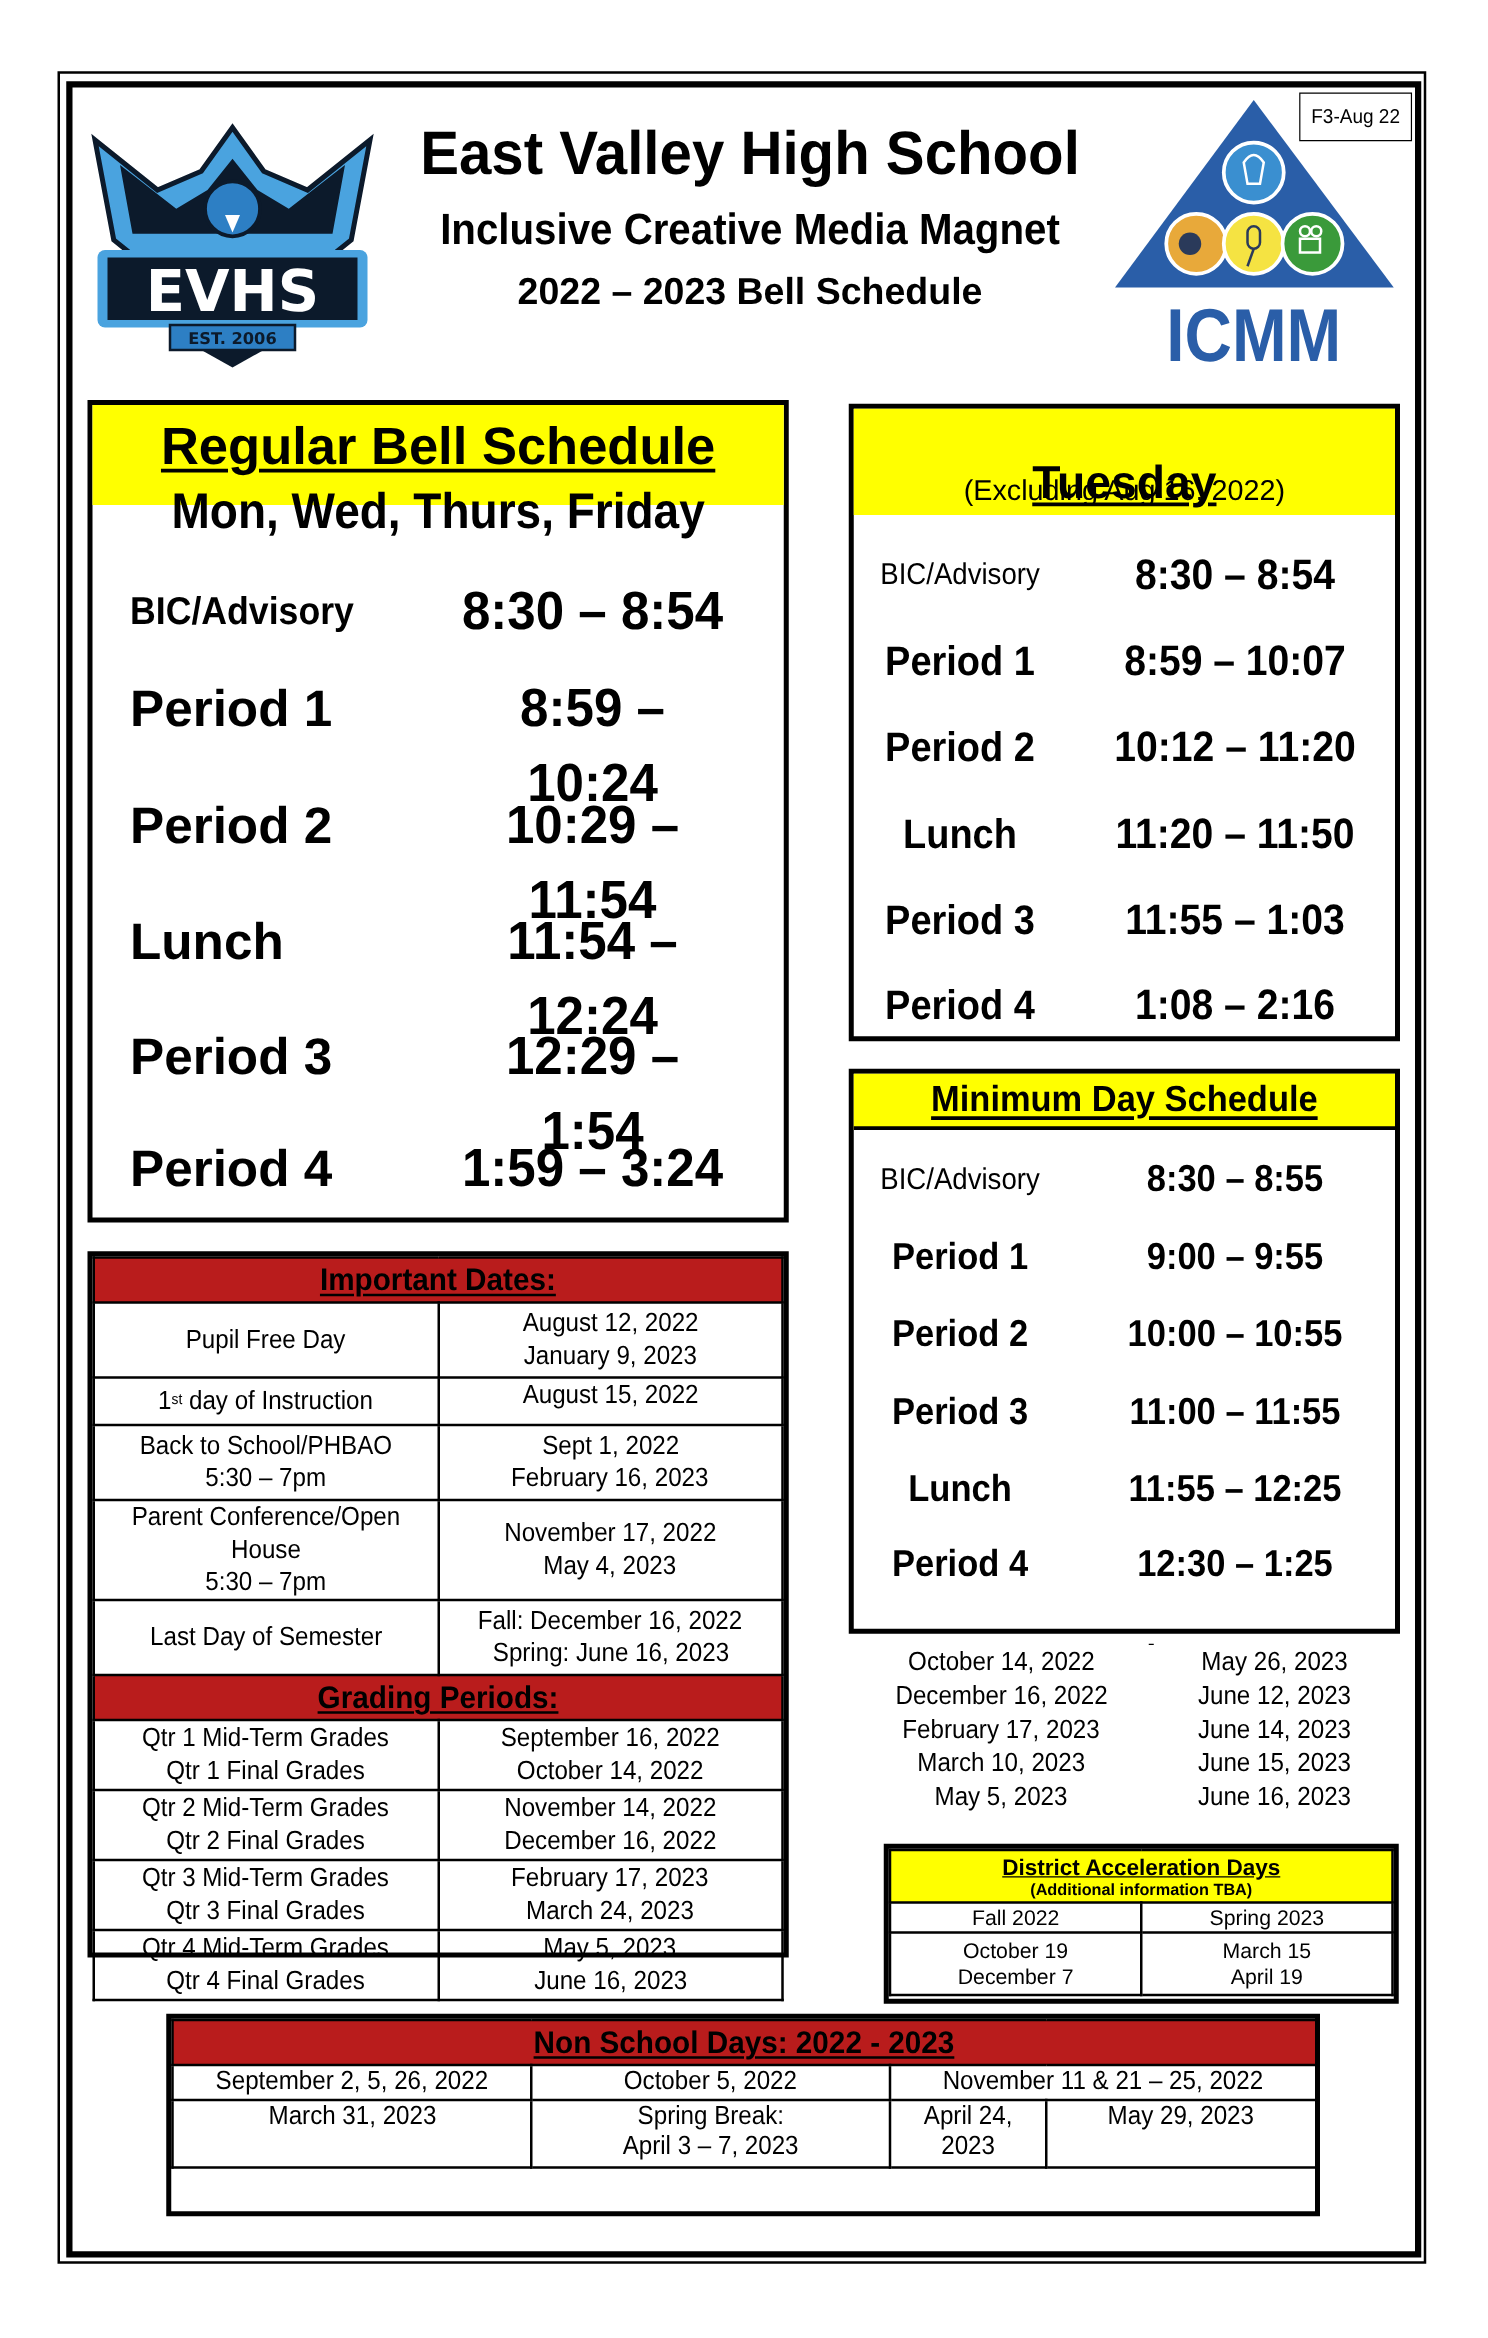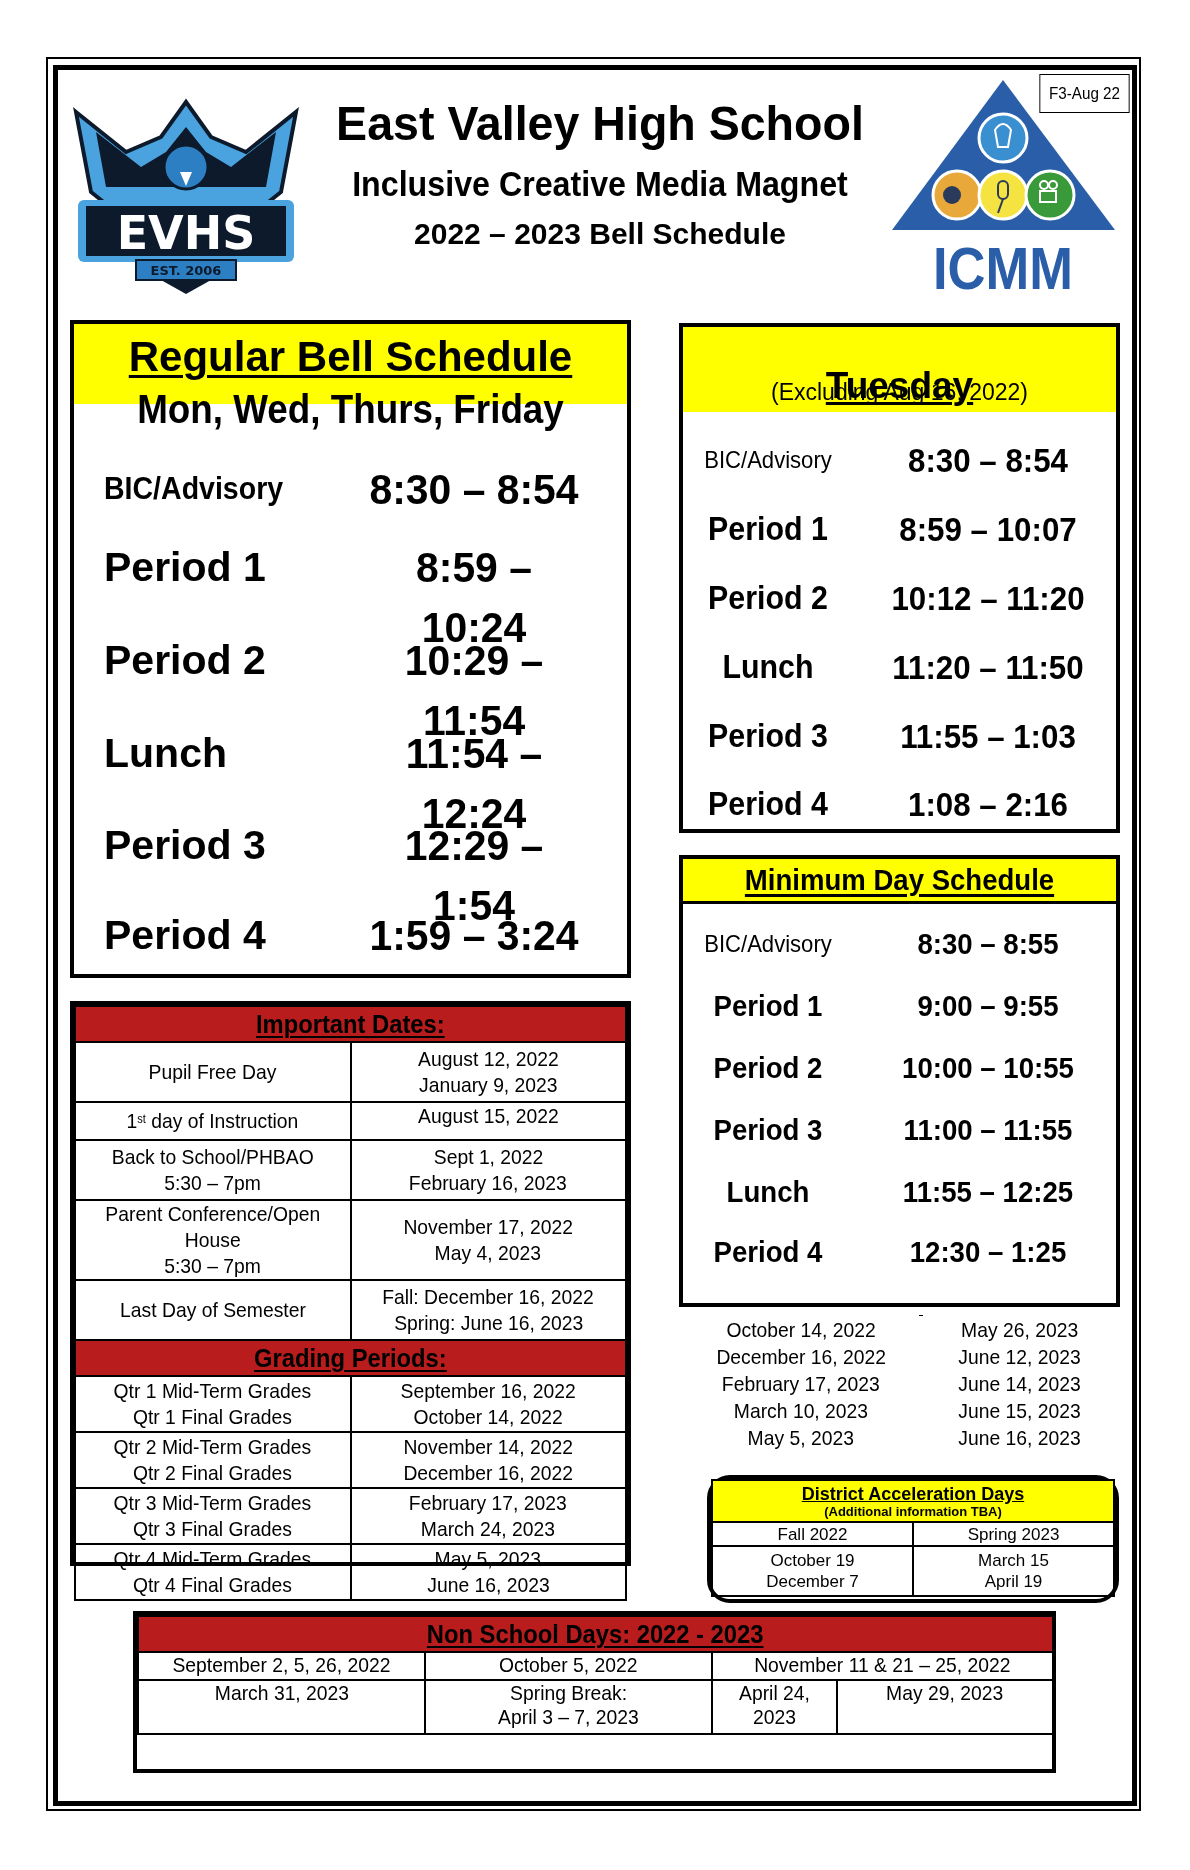--- a/index.html
+++ b/index.html
@@ -55,21 +55,21 @@
 
   
   .imp { left:70px; top:1001px; width:561px; height:565px; }
   table.grid { border-collapse:collapse; width:100%; table-layout:fixed; }
   table.grid td { border:2.5px solid #000; text-align:center; font-size:21px; line-height:26px; padding:0; vertical-align:middle; }
   .sec-head { background:#b91c1c; font-weight:bold; font-size:25px !important; line-height:34px !important; }
   .sec-head span { text-decoration:underline; text-decoration-thickness:2px; text-underline-offset:3px; display:inline-block; transform:scaleX(0.95); }
   .imp .cell { transform:scaleX(0.92); display:inline-block; }
   sup { font-size:12px; vertical-align:top; position:relative; top:-2px; }
 
-  .dad { left:707px; top:1475px; width:412px; height:128px;border-radius:23px; }
+  .dad { left:707px; top:1475px; width:412px; height:128px; }
   .dad table.grid td { font-size:17px; line-height:21px; }
   .dad-title { font-weight:bold; font-size:18px; text-decoration:underline; display:block; line-height:22px; }
   .dad-sub { font-weight:bold; font-size:13px; display:block; line-height:14px; }
 
   .nsd { left:133px; top:1611px; width:923px; height:162px; }
   .nsd table.grid td { font-size:21px; line-height:24px; vertical-align:top; }
   .nsd .winter { font-size:15px; line-height:18px; }
   .cond { display:inline-block; transform:scaleX(0.92); }
 </style>
 </head>

